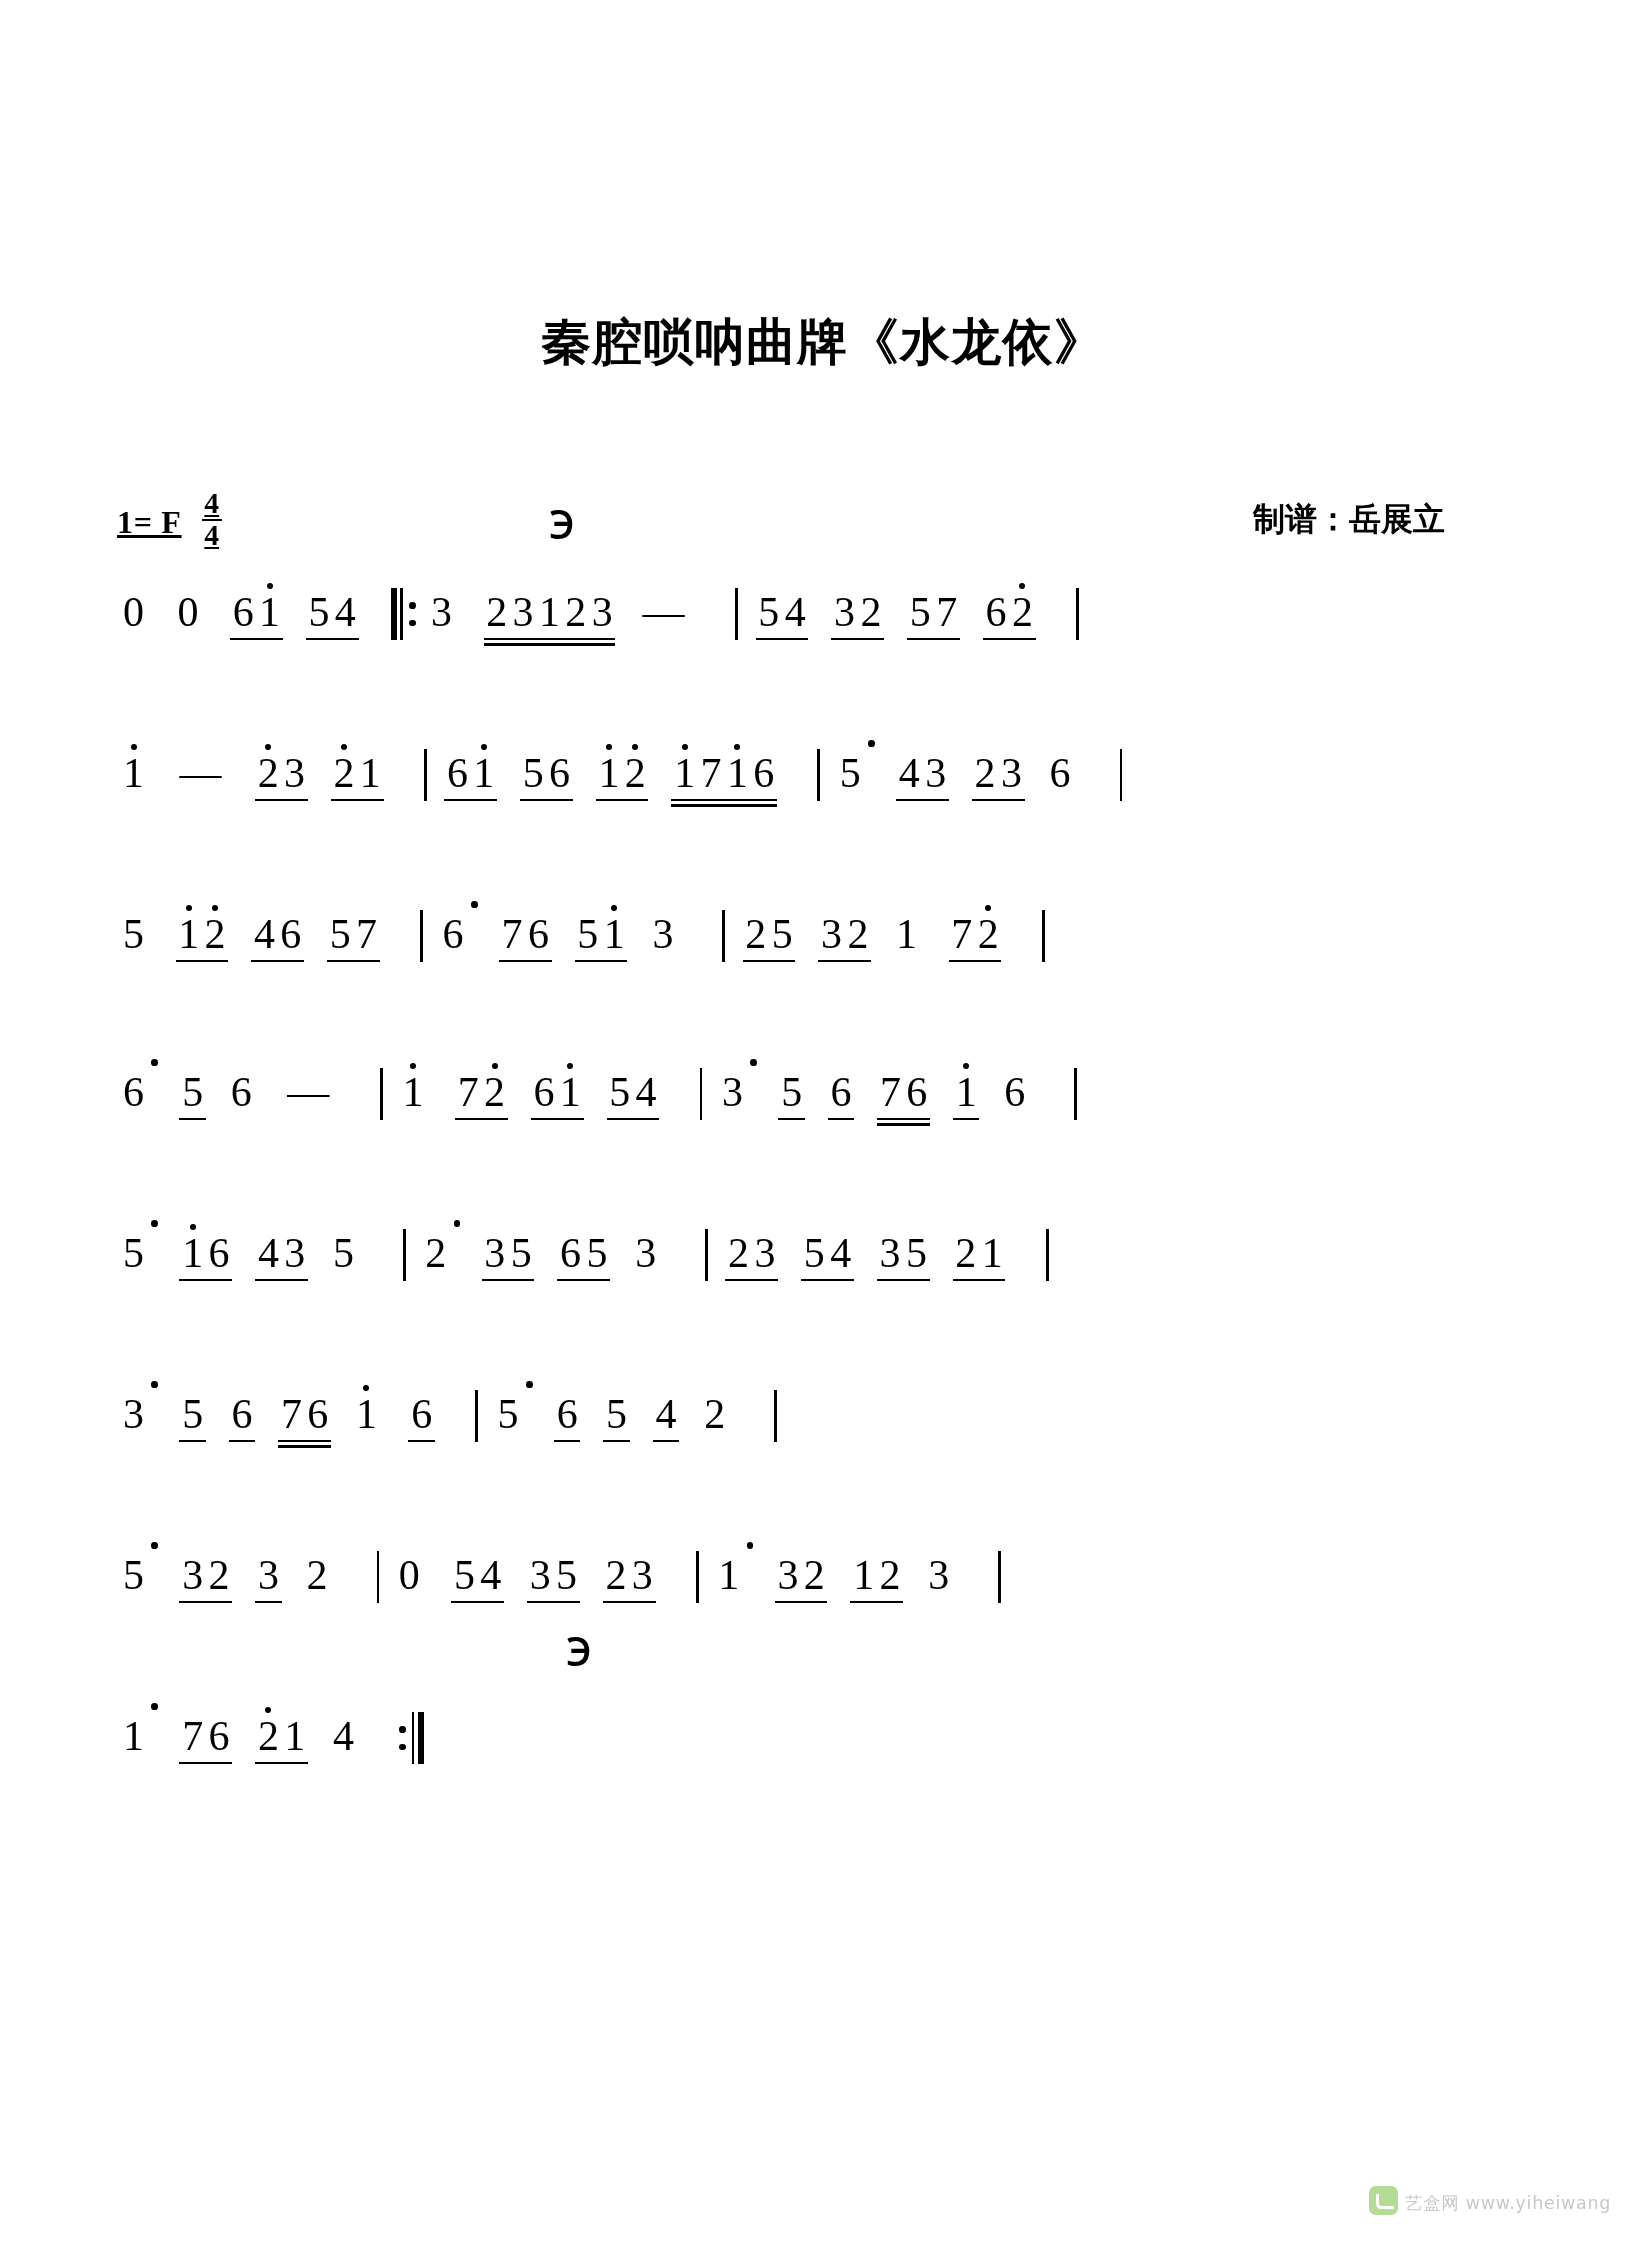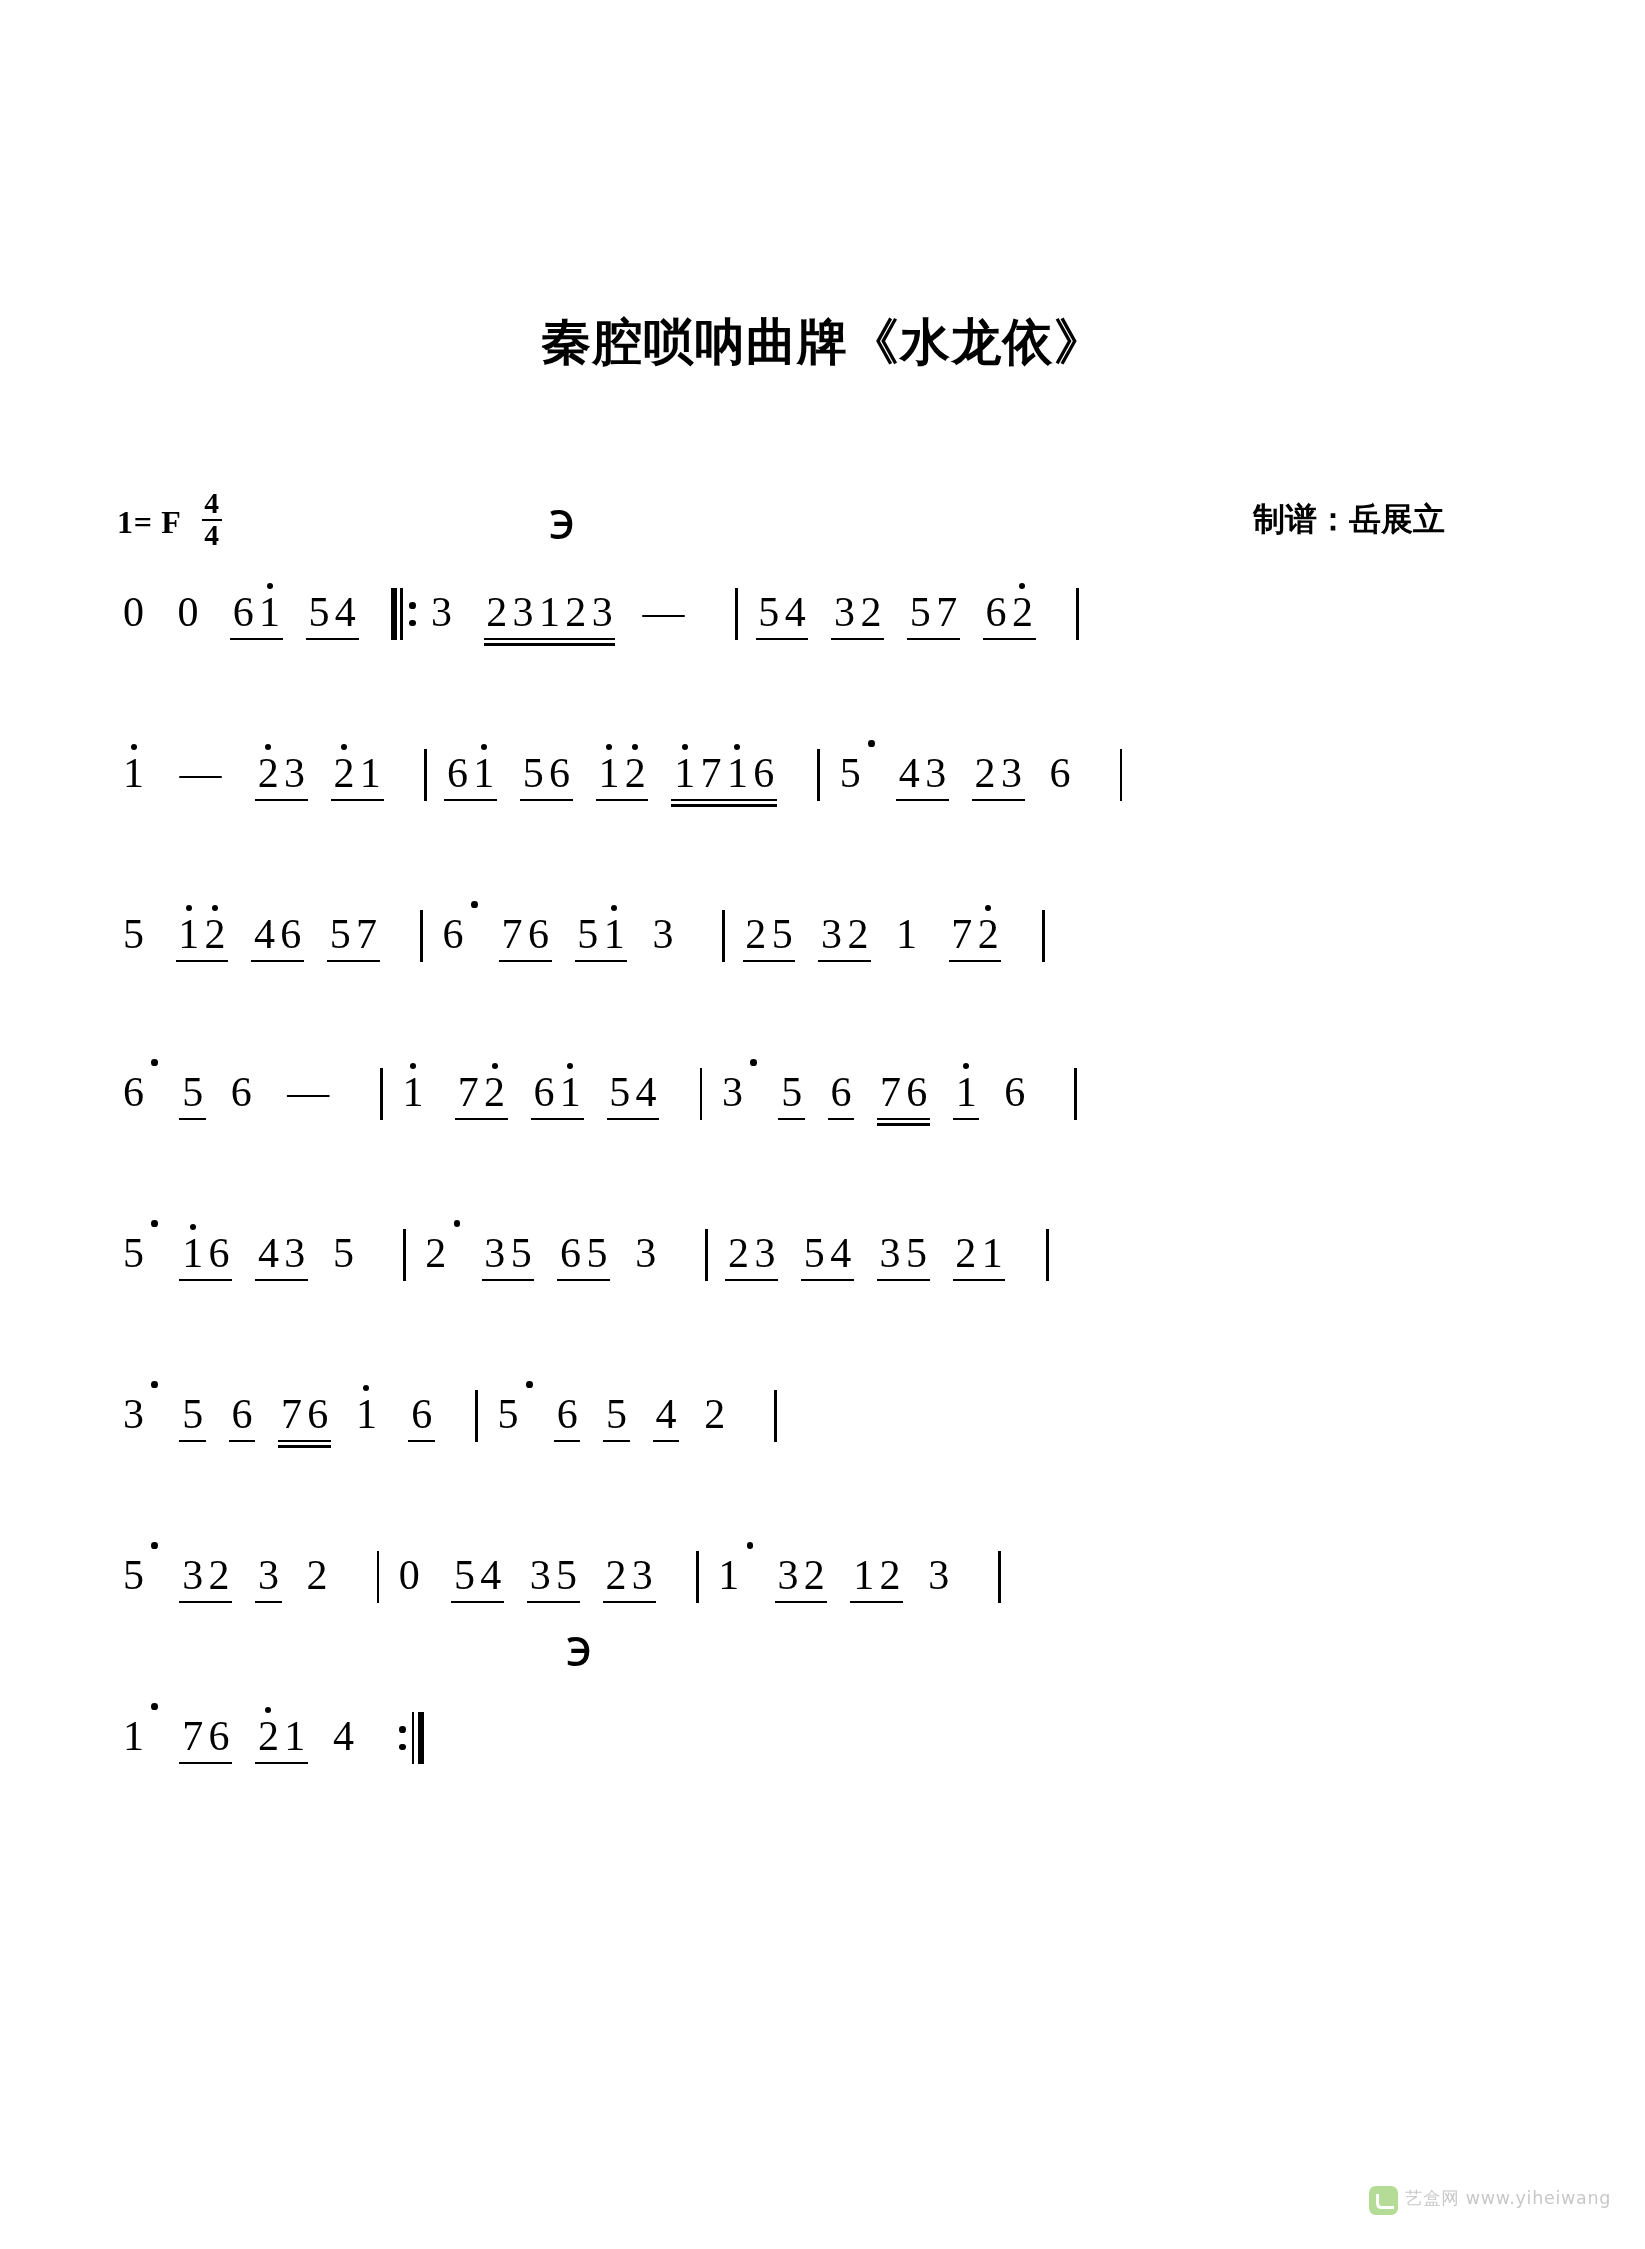--- a/index.html
+++ b/index.html
@@ -39,20 +39,21 @@
   
   .keyline {
     position: absolute;
     top: 493px;
     left: 117px;
     font-size: 32px;
     font-family: "Liberation Serif", serif;
     display: flex;
     align-items: center;
     gap: 9.4px;
+    text-decoration: underline;
   }
   .keyline .keytext { font-weight: bold; letter-spacing: 0.7px; }
   .meter {
     display: inline-flex;
     flex-direction: column;
     align-items: center;
     line-height: 0.92;
     font-size: 29.5px;
     font-weight: bold;
     margin-left: 10.7px;
@@ -210,21 +211,21 @@
   .repeat-end .dots i { width: 6.7px; height: 6.7px; background: #000; border-radius: 50%; display: block; }
   .repeat-end .thinb { width: 2.7px; height: 52px; background: #000; margin-right: 3.4px; }
   .repeat-end .thickb { width: 6px; height: 52px; background: #000; }
 
   
   .watermark {
     position: absolute;
     right: 35px;
     bottom: 35px;
     display: flex;
-    align-items: flex-start;
+    align-items: flex-end;
     gap: 6.7px;
     opacity: 0.55;
   }
   .watermark .wm-logo {
     width: 29.5px; height: 29.5px;
     border-radius: 6.7px;
     background: #7ac143;
     position: relative;
   }
   .watermark .wm-logo::after {

